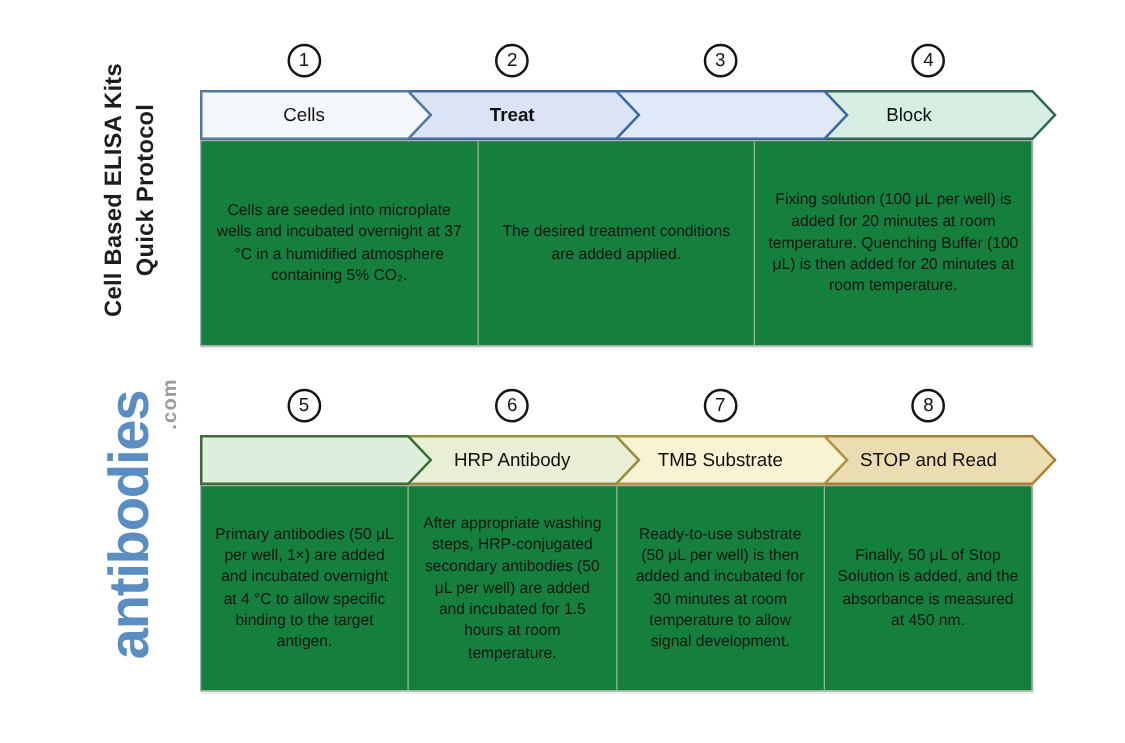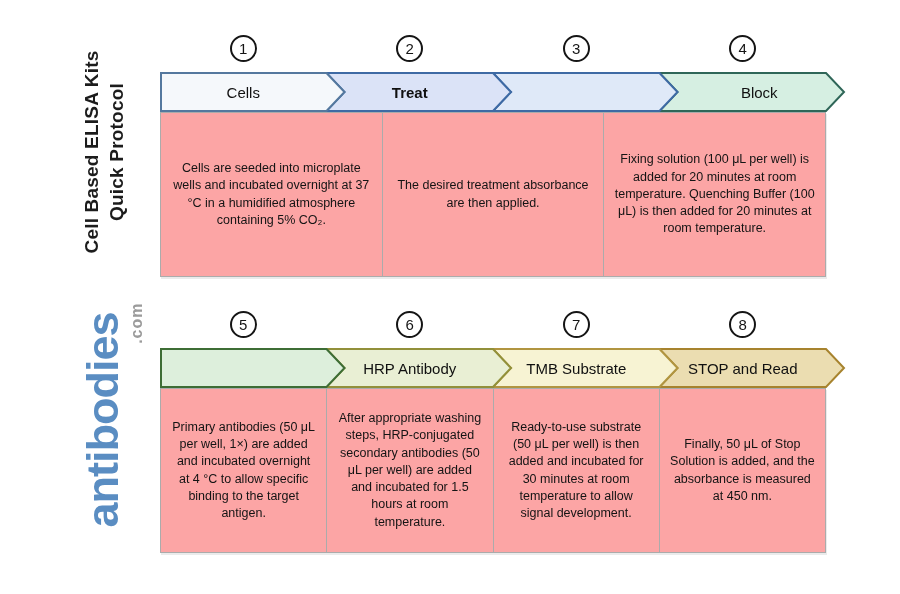--- a/index.html
+++ b/index.html
@@ -36,21 +36,21 @@
     background:#ffffff;display:flex;align-items:center;justify-content:center;
     font-size:15px;color:#151515;box-sizing:border-box;
   }
   .arrow-band{position:absolute;left:0;top:37px;}
   .arrow-label{
     position:absolute;top:37px;height:40px;display:flex;align-items:center;justify-content:center;
     font-size:15px;color:#101010;
   }
   .desc-grid{
     position:absolute;left:0;top:77px;width:666px;height:165px;
-    display:flex;border:1.5px solid #ababab;box-sizing:border-box;background:#fca5a5;
+    display:flex;border:1.5px solid #ababab;box-sizing:border-box;background:#15803d;
     box-shadow:1px 2px 0 rgba(0,0,0,0.08);
   }
   .desc-cell{
     flex:1;display:flex;align-items:center;justify-content:center;
     border-left:1.5px solid #ababab;box-sizing:border-box;padding:6px 10px;
   }
   .desc-cell:first-child{border-left:none;}
   .desc-text{font-size:12.5px;line-height:1.38;text-align:center;color:#141414;}
 </style>
 </head>
@@ -77,27 +77,27 @@
         <div class="num-circle" style="left: 402.75px;">3</div>
         <div class="num-circle" style="left: 569.25px;">4</div>
         <svg width="692" height="40" viewBox="0 0 692 40" class="arrow-band">
           <polygon points="499.5,1 666,1 684,20 666,39 499.5,39 517.5,20" fill="#d6efe2" stroke="#2f6658" stroke-width="2"></polygon>
           <polygon points="333,1 499.5,1 517.5,20 499.5,39 333,39 351,20" fill="#dfe9f8" stroke="#3e6aa4" stroke-width="2"></polygon>
           <polygon points="166.5,1 333,1 351,20 333,39 166.5,39 184.5,20" fill="#dbe3f7" stroke="#3e6aa4" stroke-width="2"></polygon>
           <polygon points="1,1 166.5,1 184.5,20 166.5,39 1,39" fill="#f5f8fb" stroke="#54789e" stroke-width="2"></polygon>
         </svg>
         <div class="arrow-label" style="left: 0px; width: 166.5px;">Cells</div>
         <div class="arrow-label" style="left: 166.5px; width: 166.5px; font-weight: bold;">Treat</div>
-        <div class="arrow-label" style="left: 516px; width: 166.5px;">Block</div>
+        <div class="arrow-label" style="left: 484px; width: 166.5px;">Block</div>
         <div class="desc-grid">
           <div class="desc-cell">
             <div class="desc-text">Cells are seeded into microplate wells and incubated overnight at 37 °C in a humidified atmosphere containing 5% CO₂.</div>
           </div>
           <div class="desc-cell">
-            <div class="desc-text">The desired treatment absorbance are then applied.</div>
+            <div class="desc-text">The desired treatment conditions are added applied.</div>
           </div>
           <div class="desc-cell">
             <div class="desc-text">Fixing solution (100 μL per well) is added for 20 minutes at room temperature. Quenching Buffer (100 μL) is then added for 20 minutes at room temperature.</div>
           </div>
         </div>
       </section>
       <section class="protocol-row" style="top: 311px;">
         <div class="num-circle" style="left: 69.75px;">5</div>
         <div class="num-circle" style="left: 236.25px;">6</div>
         <div class="num-circle" style="left: 402.75px;">7</div>

